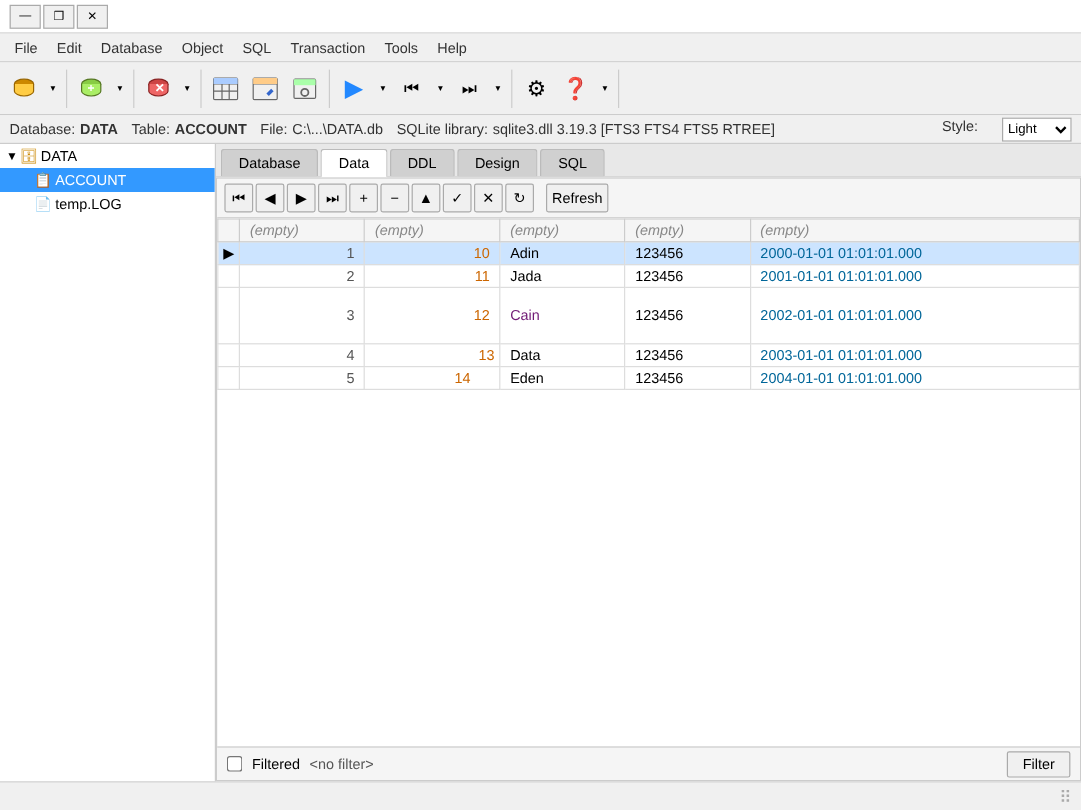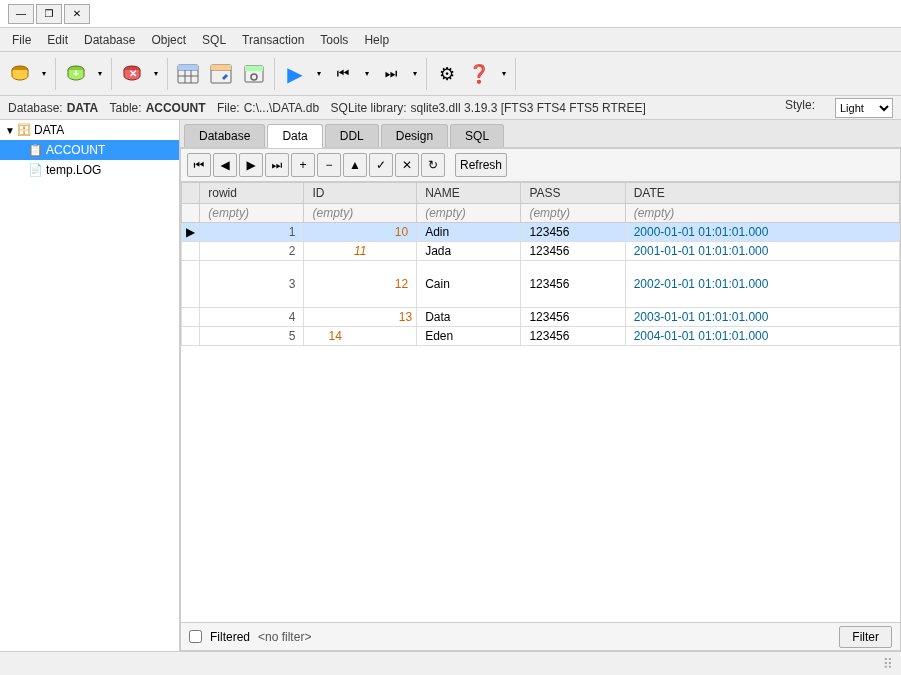--- a/index.html
+++ b/index.html
@@ -242,28 +242,20 @@
         <button class="data-btn" title="Move Up">▲</button>
         <button class="data-btn" title="Confirm">✓</button>
         <button class="data-btn" title="Cancel">✕</button>
         <button class="data-btn" title="Refresh">↻</button>
         <button class="refresh-btn">Refresh</button>
       </div>
 
       <div id="table-container">
         <table>
           <thead>
-            <tr>
-              <th style="width:16px;"></th>
-              <th>rowid</th>
-              <th>ID</th>
-              <th>NAME</th>
-              <th>PASS</th>
-              <th>DATE</th>
-            </tr>
             <tr style="background:#f5f5f5;">
               <td style="border:1px solid #ccc;"></td>
               <td class="cell-empty" style="border:1px solid #ccc; padding:2px 8px; font-style:italic; color:#888;">(empty)</td>
               <td class="cell-empty" style="border:1px solid #ccc; padding:2px 8px; font-style:italic; color:#888;">(empty)</td>
               <td class="cell-empty" style="border:1px solid #ccc; padding:2px 8px; font-style:italic; color:#888;">(empty)</td>
               <td class="cell-empty" style="border:1px solid #ccc; padding:2px 8px; font-style:italic; color:#888;">(empty)</td>
               <td class="cell-empty" style="border:1px solid #ccc; padding:2px 8px; font-style:italic; color:#888;">(empty)</td>
             </tr>
           </thead>
           <tbody id="table-body">
@@ -271,45 +263,45 @@
                 <td style="border: 1px solid rgb(221, 221, 221); padding: 2px 4px; width: 16px;">▶</td>
                 <td class="rowid-col" style="border: 1px solid rgb(221, 221, 221); padding: 2px 8px; text-align: right; color: rgb(85, 85, 85);">1</td>
                 <td style="border: 1px solid rgb(221, 221, 221); padding: 2px 8px; color: rgb(204, 102, 0); text-align: right;">10</td>
                 <td style="border: 1px solid rgb(221, 221, 221); padding: 2px 8px; color: rgb(0, 0, 0);">Adin</td>
                 <td style="border: 1px solid rgb(221, 221, 221); padding: 2px 8px; color: rgb(0, 0, 0);">123456</td>
                 <td style="border: 1px solid rgb(221, 221, 221); padding: 2px 8px; color: rgb(0, 102, 153);">2000-01-01 01:01:01.000</td>
               </tr>
               <tr>
                 <td style="border: 1px solid rgb(221, 221, 221); padding: 2px 4px; width: 16px;"></td>
                 <td class="rowid-col" style="border: 1px solid rgb(221, 221, 221); padding: 2px 8px; text-align: right; color: rgb(85, 85, 85);">2</td>
-                <td style="border: 1px solid rgb(221, 221, 221); padding: 2px 8px; color: rgb(204, 102, 0); text-align: center; font-style: italic;">11</td>
+                <td style="border: 1px solid rgb(221, 221, 221); padding: 2px 8px; color: rgb(204, 102, 0); text-align: right;">11</td>
                 <td style="border: 1px solid rgb(221, 221, 221); padding: 2px 8px; color: rgb(0, 0, 0);">Jada</td>
                 <td style="border: 1px solid rgb(221, 221, 221); padding: 2px 8px; color: rgb(0, 0, 0);">123456</td>
                 <td style="border: 1px solid rgb(221, 221, 221); padding: 2px 8px; color: rgb(0, 102, 153);">2001-01-01 01:01:01.000</td>
               </tr>
               <tr>
                 <td style="border: 1px solid rgb(221, 221, 221); padding: 2px 4px; width: 16px;"></td>
                 <td class="rowid-col" style="border: 1px solid rgb(221, 221, 221); padding: 2px 8px; text-align: right; color: rgb(85, 85, 85);">3</td>
                 <td style="border: 1px solid rgb(221, 221, 221); padding: 2px 8px; color: rgb(204, 102, 0); text-align: right;">12</td>
-                <td style="border: 1px solid rgb(221, 221, 221); padding: 16px 8px; color: #000000;">Cain</td>
+                <td style="border: 1px solid rgb(221, 221, 221); padding: 16px 8px; color: #701a75;">Cain</td>
                 <td style="border: 1px solid rgb(221, 221, 221); padding: 2px 8px; color: rgb(0, 0, 0);">123456</td>
                 <td style="border: 1px solid rgb(221, 221, 221); padding: 2px 8px; color: rgb(0, 102, 153);">2002-01-01 01:01:01.000</td>
               </tr>
               <tr>
                 <td style="border: 1px solid rgb(221, 221, 221); padding: 2px 4px; width: 16px;"></td>
                 <td class="rowid-col" style="border: 1px solid rgb(221, 221, 221); padding: 2px 8px; text-align: right; color: rgb(85, 85, 85);">4</td>
                 <td style="border: 1px solid rgb(221, 221, 221); padding: 2px 4px; color: rgb(204, 102, 0); text-align: right;">13</td>
                 <td style="border: 1px solid rgb(221, 221, 221); padding: 2px 8px; color: rgb(0, 0, 0);">Data</td>
                 <td style="border: 1px solid rgb(221, 221, 221); padding: 2px 8px; color: rgb(0, 0, 0);">123456</td>
                 <td style="border: 1px solid rgb(221, 221, 221); padding: 2px 8px; color: rgb(0, 102, 153);">2003-01-01 01:01:01.000</td>
               </tr>
               <tr>
                 <td style="border: 1px solid rgb(221, 221, 221); padding: 2px 4px; width: 16px;"></td>
                 <td class="rowid-col" style="border: 1px solid rgb(221, 221, 221); padding: 2px 8px; text-align: right; color: rgb(85, 85, 85);">5</td>
-                <td style="border: 1px solid rgb(221, 221, 221); padding: 2px 24px; color: rgb(204, 102, 0); ">14</td>
+                <td style="border: 1px solid rgb(221, 221, 221); padding: 2px 24px; color: rgb(204, 102, 0); text-align: right;">14</td>
                 <td style="border: 1px solid rgb(221, 221, 221); padding: 2px 8px; color: rgb(0, 0, 0);">Eden</td>
                 <td style="border: 1px solid rgb(221, 221, 221); padding: 2px 8px; color: rgb(0, 0, 0);">123456</td>
                 <td style="border: 1px solid rgb(221, 221, 221); padding: 2px 8px; color: rgb(0, 102, 153);">2004-01-01 01:01:01.000</td>
               </tr>
             </tbody>
         </table>
       </div>
 
       <div id="filter-bar">
         <input type="checkbox" style="">

